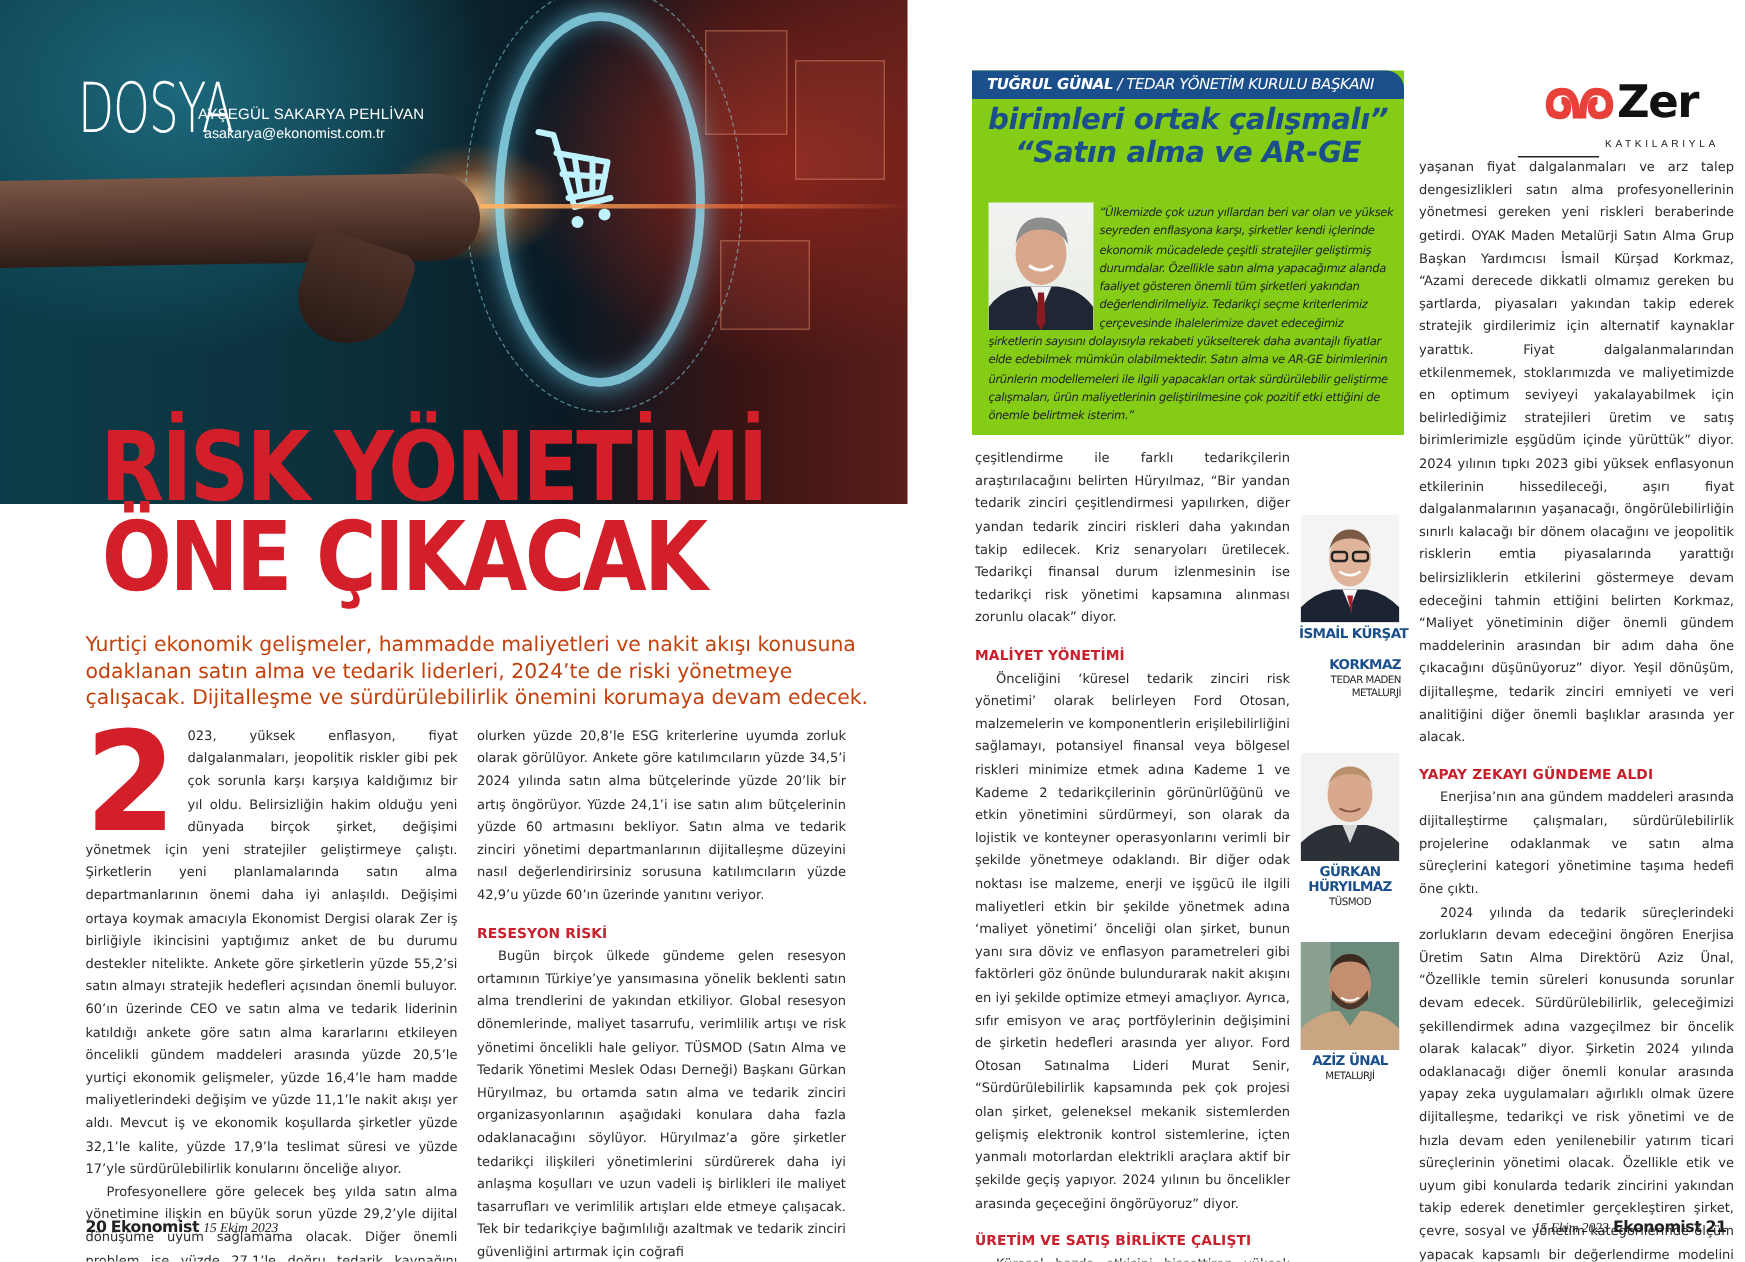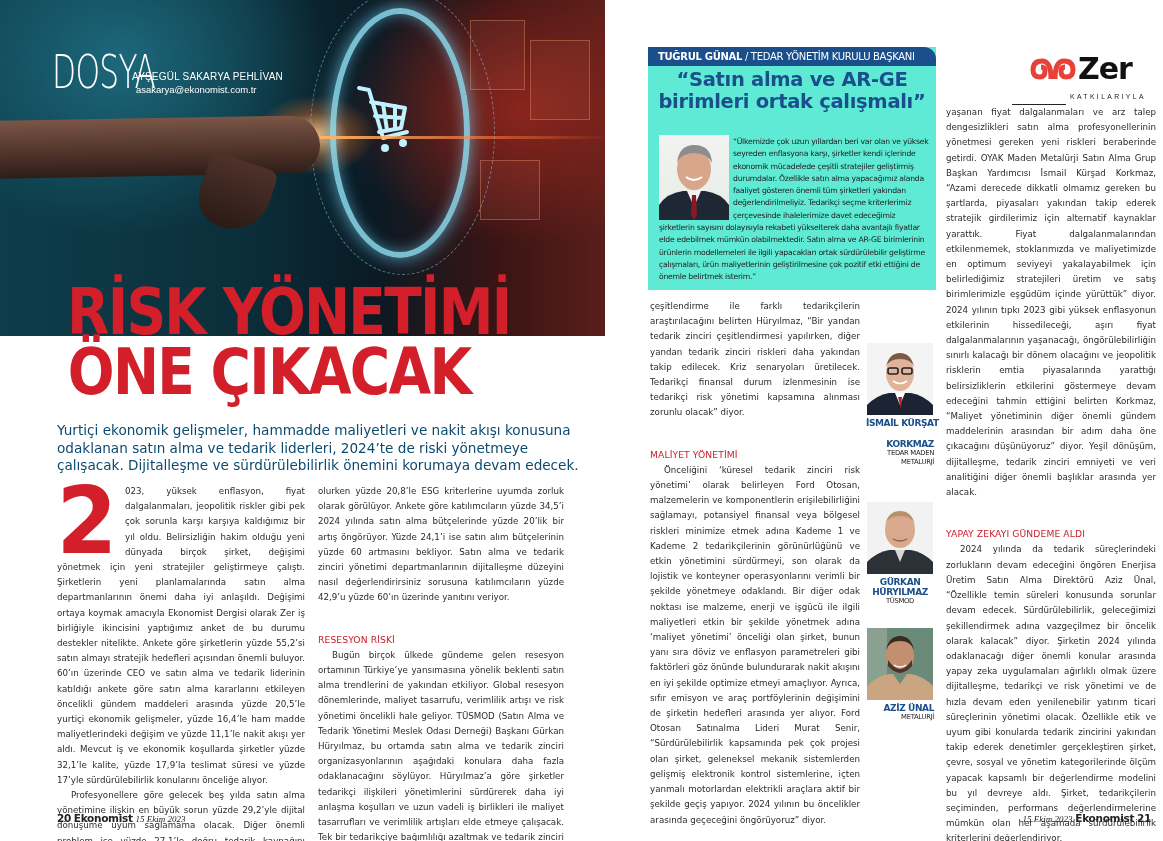--- a/index.html
+++ b/index.html
@@ -42,37 +42,37 @@
   .headline {
     position: absolute; left: 67px; top: 282px; width: 470px;
     font-family: "DejaVu Sans", sans-serif; font-weight: bold; color: #d31f2a;
     font-size: 64px; line-height: 60px; letter-spacing: -2px; text-align: center;
     transform: scaleX(0.86); transform-origin: left top;
   }
   .headline div { white-space: nowrap; }
 
   .standfirst {
     position: absolute; left: 57px; top: 422px; width: 525px;
-    font-family: "DejaVu Sans", sans-serif; font-size: 13.6px; line-height: 17.5px; color: #0c4a6e;
+    font-family: "DejaVu Sans", sans-serif; font-size: 13.6px; line-height: 17.5px; color: #c2410c;
   }
 
   .col { position: absolute; font-family: "DejaVu Sans", sans-serif; font-size: 8.7px; line-height: 15.2px;
     color: #2b2b2b; text-align: justify; }
   .col p { text-indent: 14px; }
   .col p.noindent { text-indent: 0; }
-  .col h3 { color: #c8202c; font-size: 9.2px; font-weight: normal; margin: 26px 0 1px; letter-spacing: 0.1px; }
+  .col h3 { color: #c8202c; font-size: 9.2px; font-weight: bold; margin: 9px 0 1px; letter-spacing: 0.1px; }
   .dropcap { float: left; font-family: "DejaVu Sans", sans-serif; font-weight: bold; color: #d31f2a;
     font-size: 92px; line-height: 72px; margin: 2px 6px 0 -2px; transform: scaleX(0.95); }
 
   .folio { position: absolute; top: 812px; font-size: 10px; color: #222; }
   .folio b { font-family: "DejaVu Sans", sans-serif; font-weight: bold; font-size: 10.5px; letter-spacing: -0.3px; }
   .folio i { font-family: "Liberation Serif", serif; font-size: 9px; }
 
   
-  .boxwrap { position: absolute; left: 648px; top: 47px; width: 288px; height: 243px; background: #5eead4; }
+  .boxwrap { position: absolute; left: 648px; top: 47px; width: 288px; height: 243px; background: #84cc16; font-style: italic; }
   .boxbar { position: absolute; left: 0; top: 0; width: 288px; height: 19px; background: #1a4f8b; border-radius: 0 12px 0 0;
     color: #fff; font-family: "DejaVu Sans", sans-serif; font-weight: bold; font-size: 10px; line-height: 19px; padding-left: 10px;
     letter-spacing: -0.3px; white-space: nowrap; }
   .boxbar span.role { font-weight: normal; }
   .boxtitle { position: absolute; left: 0; top: 22px; width: 288px; text-align: center; color: #1a4f8b;
     font-family: "DejaVu Sans", sans-serif; font-weight: bold; font-size: 19.5px; line-height: 22px; letter-spacing: -0.3px; }
   .portrait { position: absolute; left: 11px; top: 88px; width: 70px; height: 85px; overflow: hidden;
     background: linear-gradient(180deg, #f1f3f0 0%, #e8ece6 100%); }
   .quote { position: absolute; left: 11px; top: 89px; width: 270px; font-family: "DejaVu Sans", sans-serif;
     font-size: 7.7px; line-height: 12.3px; color: #222; letter-spacing: -0.25px; }
@@ -144,22 +144,22 @@
   </div>
 </div>
 
 <div>
 
   <div class="boxwrap">
     <div class="boxbar">
       <span>TUĞRUL GÜNAL</span><span class="role"> / TEDAR YÖNETİM KURULU BAŞKANI</span>
     </div>
     <div class="boxtitle">
+      <div>birimleri ortak çalışmalı”</div>
       <div>“Satın alma ve AR-GE</div>
-      <div>birimleri ortak çalışmalı”</div>
     </div>
     <div class="portrait">
       <svg width="70" height="85" viewBox="0 0 70 85">
         <path d="M0 85 L0 70 Q8 58 24 56 L46 56 Q62 58 70 70 L70 85 Z" fill="#1f2735"></path>
         <path d="M28 56 L35 72 L42 56 Z" fill="#f2f2f2"></path>
         <path d="M33 60 L37 60 L38 80 L35 85 L32 80 Z" fill="#8a1a22"></path>
         <ellipse cx="35" cy="34" rx="17" ry="21" fill="#d8a78b"></ellipse>
         <path d="M18 28 Q20 10 35 10 Q52 10 53 28 Q48 18 35 18 Q22 18 18 28 Z" fill="#8d8d8d"></path>
         <path d="M27 42 Q35 48 43 42" stroke="#fff" stroke-width="2" fill="none"></path>
       </svg>
@@ -218,40 +218,41 @@
         <ellipse cx="33" cy="28" rx="15" ry="18" fill="#d9a98e"></ellipse>
         <path d="M18 22 Q22 9 33 9 Q44 9 48 22 Q44 14 33 14 Q22 14 18 22 Z" fill="#b8906c"></path>
         <path d="M26 37 Q33 41 40 37" stroke="#8b5a48" stroke-width="1.4" fill="none"></path>
       </svg>
     </div>
     <div class="nm">GÜRKAN</div>
     <div class="nm" style="margin-top:0">HÜRYILMAZ</div>
     <div class="co">TÜSMOD</div>
   </div>
 
-  <div class="pcard" style="top:628px;text-align:right;">
+  <div class="pcard" style="top:628px;">
     <div class="ph">
       <svg width="66" height="72" viewBox="0 0 66 72">
         <rect width="66" height="72" fill="#6a8a7a"></rect>
         <rect x="0" y="0" width="20" height="72" fill="#8aa090"></rect>
         <path d="M0 72 L0 58 Q10 48 22 46 L44 46 Q56 48 66 58 L66 72 Z" fill="#c9a582"></path>
         <path d="M26 46 L33 56 L40 46 Z" fill="#6d8d7b"></path>
         <ellipse cx="33" cy="28" rx="14" ry="17" fill="#c48f70"></ellipse>
         <path d="M19 22 Q22 8 33 8 Q44 8 47 22 Q44 13 33 13 Q22 13 19 22 Z" fill="#3a2a20"></path>
         <path d="M21 32 Q33 50 45 32 L45 38 Q33 52 21 38 Z" fill="#4a3528"></path>
         <path d="M27 37 Q33 41 39 37" stroke="#fff" stroke-width="1.4" fill="none"></path>
       </svg>
     </div>
     <div class="nm">AZİZ ÜNAL</div>
     <div class="co">METALURJİ</div>
   </div>
 
   <div class="col" style="left:946px; top:105px; width:210px;">
     <p class="noindent">yaşanan fiyat dalgalanmaları ve arz talep dengesizlikleri satın alma profesyonellerinin yönetmesi gereken yeni riskleri beraberinde getirdi. OYAK Maden Metalürji Satın Alma Grup Başkan Yardımcısı İsmail Kürşad Korkmaz, “Azami derecede dikkatli olmamız gereken bu şartlarda, piyasaları yakından takip ederek stratejik girdilerimiz için alternatif kaynaklar yarattık. Fiyat dalgalanmalarından etkilenmemek, stoklarımızda ve maliyetimizde en optimum seviyeyi yakalayabilmek için belirlediğimiz stratejileri üretim ve satış birimlerimizle eşgüdüm içinde yürüttük” diyor. 2024 yılının tıpkı 2023 gibi yüksek enflasyonun etkilerinin hissedileceği, aşırı fiyat dalgalanmalarının yaşanacağı, öngörülebilirliğin sınırlı kalacağı bir dönem olacağını ve jeopolitik risklerin emtia piyasalarında yarattığı belirsizliklerin etkilerini göstermeye devam edeceğini tahmin ettiğini belirten Korkmaz, “Maliyet yönetiminin diğer önemli gündem maddelerinin arasından bir adım daha öne çıkacağını düşünüyoruz” diyor. Yeşil dönüşüm, dijitalleşme, tedarik zinciri emniyeti ve veri analitiğini diğer önemli başlıklar arasında yer alacak.</p>
     <h3>YAPAY ZEKAYI GÜNDEME ALDI</h3>
+    <p>Enerjisa’nın ana gündem maddeleri arasında dijitalleştirme çalışmaları, sürdürülebilirlik projelerine odaklanmak ve satın alma süreçlerini kategori yönetimine taşıma hedefi öne çıktı.</p>
     <p>2024 yılında da tedarik süreçlerindeki zorlukların devam edeceğini öngören Enerjisa Üretim Satın Alma Direktörü Aziz Ünal, “Özellikle temin süreleri konusunda sorunlar devam edecek. Sürdürülebilirlik, geleceğimizi şekillendirmek adına vazgeçilmez bir öncelik olarak kalacak” diyor. Şirketin 2024 yılında odaklanacağı diğer önemli konular arasında yapay zeka uygulamaları ağırlıklı olmak üzere dijitalleşme, tedarikçi ve risk yönetimi ve de hızla devam eden yenilenebilir yatırım ticari süreçlerinin yönetimi olacak. Özellikle etik ve uyum gibi konularda tedarik zincirini yakından takip ederek denetimler gerçekleştiren şirket, çevre, sosyal ve yönetim kategorilerinde ölçüm yapacak kapsamlı bir değerlendirme modelini bu yıl devreye aldı. Şirket, tedarikçilerin seçiminden, performans değerlendirmelerine mümkün olan her aşamada sürdürülebilirlik kriterlerini değerlendiriyor.</p>
   </div>
 
   <div class="folio" style="right:12px;">
     <i>15 Ekim 2023</i>
     <b>Ekonomist</b>
     <b>21</b>
   </div>
 </div>
 

